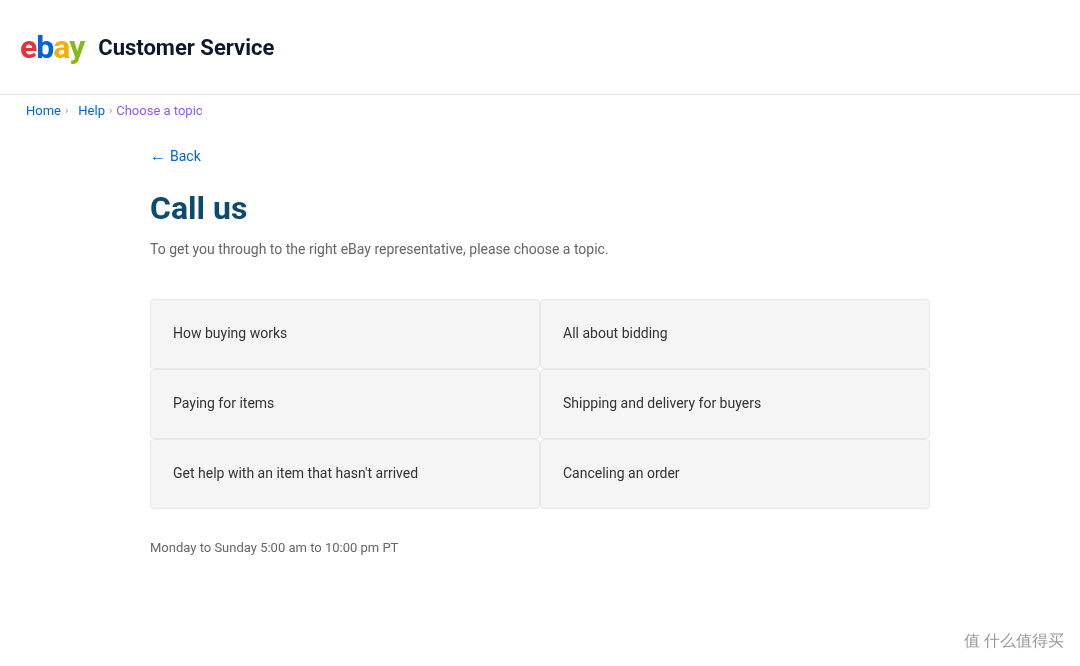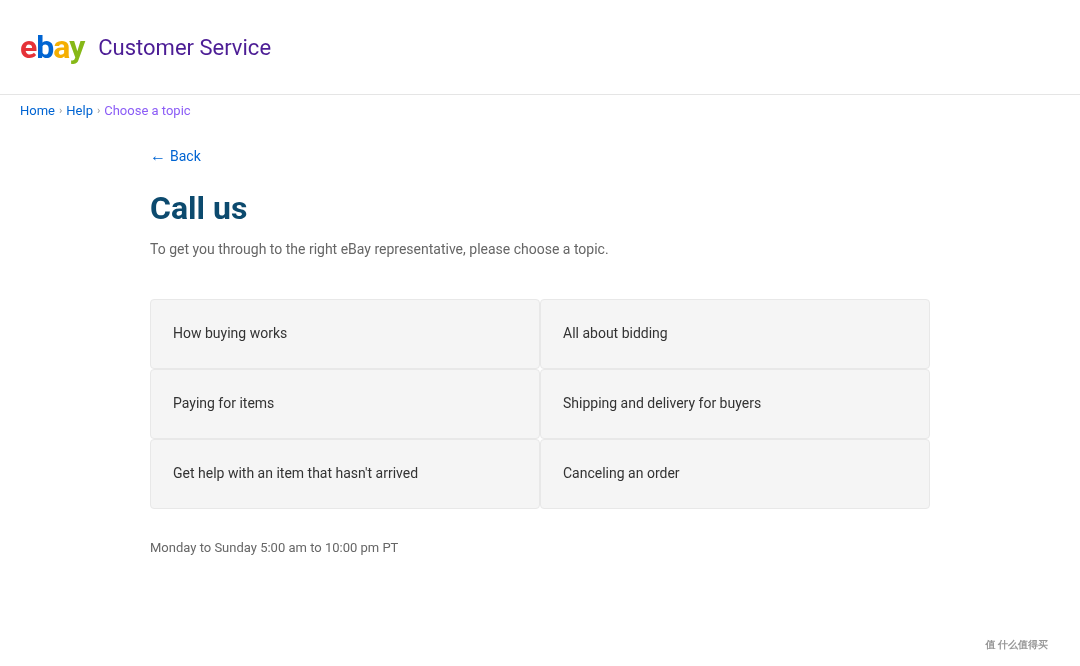--- a/index.html
+++ b/index.html
@@ -32,37 +32,38 @@
       line-height: 1;
     }
 
     .ebay-logo .e { color: #e53238; }
     .ebay-logo .b { color: #0064d2; }
     .ebay-logo .a { color: #f5af02; }
     .ebay-logo .y { color: #86b817; }
 
     .header-title {
       font-size: 22px;
-      font-weight: 400;
-      color: #4c1d95;
+      font-weight: 700;
+      color: #0f172a;
     }
 
     
     .breadcrumb {
       display: flex;
       align-items: center;
       padding: 8px 20px;
       font-size: 13px;
       color: #555;
       gap: 4px;
     }
 
     .breadcrumb a {
       color: #0064d2;
       text-decoration: none;
+      margin-left: 6px;
     }
 
     .breadcrumb-separator {
       color: #999;
       font-size: 11px;
     }
 
     .breadcrumb-current {
       color: #8b5cf6;
     }
@@ -133,24 +134,23 @@
     .footer-note {
       font-size: 13px;
       color: #666;
       margin-top: 10px;
     }
 
     
     .watermark {
       position: fixed;
       bottom: 14px;
-      right: 32px;
-      font-size: 10px;
+      right: 16px;
+      font-size: 16px;
       color: #999;
-      font-weight: bold;
     }
   </style>
 </head>
 <body>
 
 <div class="header">
   <div class="ebay-logo">
     <span class="e">e</span><span class="b">b</span><span class="a">a</span><span class="y">y</span>
   </div>
   <span class="header-title">Customer Service</span>

